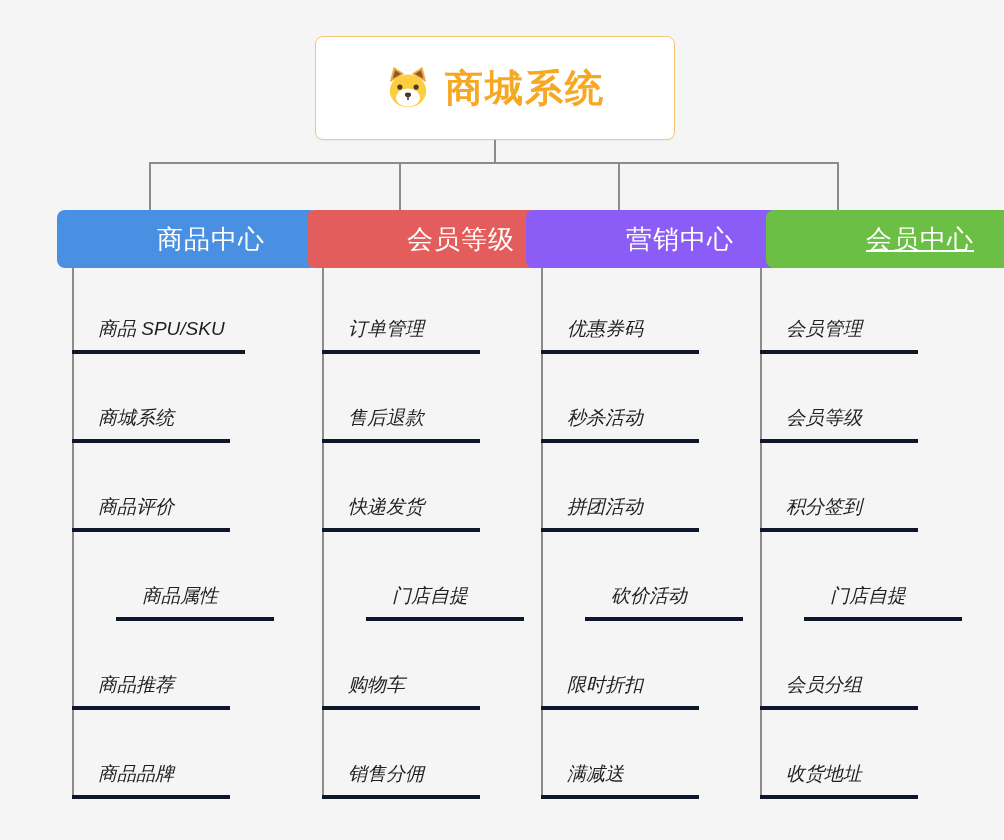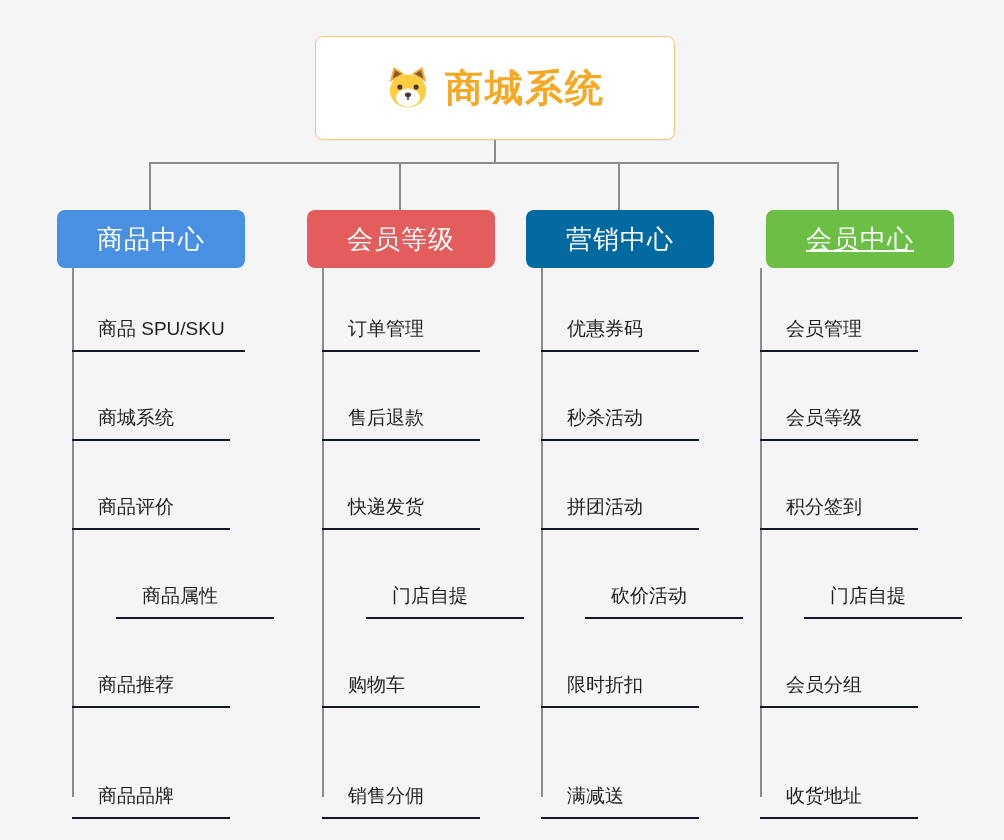--- a/index.html
+++ b/index.html
@@ -36,55 +36,57 @@
   .root-title{
     font-size:38px;
     font-weight:bold;
     letter-spacing:2px;
   }
   .dog{display:flex;align-items:center;}
   
   .branch{
     position:absolute;
     top:210px;
-    width:188px;height:58px;
+    width:214px;height:58px;
     border-radius:8px;
     color:#ffffff;
     font-size:26px;
     display:flex;
     align-items:center;
     justify-content:center;
     letter-spacing:1px;
+    padding-left:47px;
   }
   .branch.c0{left:57px;}
   .branch.c1{left:307px;}
   .branch.c2{left:526px;}
   .branch.c3{left:766px;text-decoration:underline;}
   
   .child{
     position:absolute;
     box-sizing:border-box;
     min-width:158px;
     padding:0 20px 8px 26px;
-    border-bottom:2px solid #0f172a;
+    border-bottom:4px solid #0f172a;
     font-size:19px;
     line-height:26px;
     color:#1f1f1f;
     white-space:nowrap;
+    font-style:italic;
   }
   .child.c0{left:72px;}
   .child.c1{left:322px;}
   .child.c2{left:541px;}
   .child.c3{left:760px;}
   .child.r0{top:316px;}
   .child.r1{top:405px;}
   .child.r2{top:494px;}
   .child.r3{top:583px;margin-left:44px;}
   .child.r4{top:672px;}
-  .child.r5{top:761px;margin-top:22px;}
+  .child.r5{top:761px;}
 </style>
 </head>
 <body>
 
 <div class="canvas">
 
   <div class="line v" style="left:494px;top:140px;height:23px"></div>
   <div class="line h" style="left:149px;top:162px;width:690px"></div>
   <div class="line v" style="left:149px;top:162px;height:48px"></div>
   <div class="line v" style="left:399px;top:162px;height:48px"></div>
@@ -109,21 +111,21 @@
         <circle cx="32.5" cy="23" r="2.7" fill="#4e342e"></circle>
         <ellipse cx="24" cy="31" rx="3.2" ry="2.4" fill="#4e342e"></ellipse>
         <path d="M24 33 v3.5" stroke="#4e342e" stroke-width="1.6" fill="none"></path>
       </svg>
     </span>
     <span class="root-title" style="color: rgb(247, 168, 35);">商城系统</span>
   </div>
 
   <div class="branch c0" style="background: rgb(74, 144, 226);">商品中心</div>
   <div class="branch c1" style="background: rgb(227, 93, 93);">会员等级</div>
-  <div class="branch c2" style="background: #0369a1;">营销中心</div>
+  <div class="branch c2" style="background: #8b5cf6;">营销中心</div>
   <div class="branch c3" style="background: rgb(107, 191, 69);">会员中心</div>
 
   <div class="child c0 r0">商品 SPU/SKU</div>
   <div class="child c0 r1">商城系统</div>
   <div class="child c0 r2">商品评价</div>
   <div class="child c0 r3">商品属性</div>
   <div class="child c0 r4">商品推荐</div>
   <div class="child c0 r5">商品品牌</div>
 
   <div class="child c1 r0">订单管理</div>

